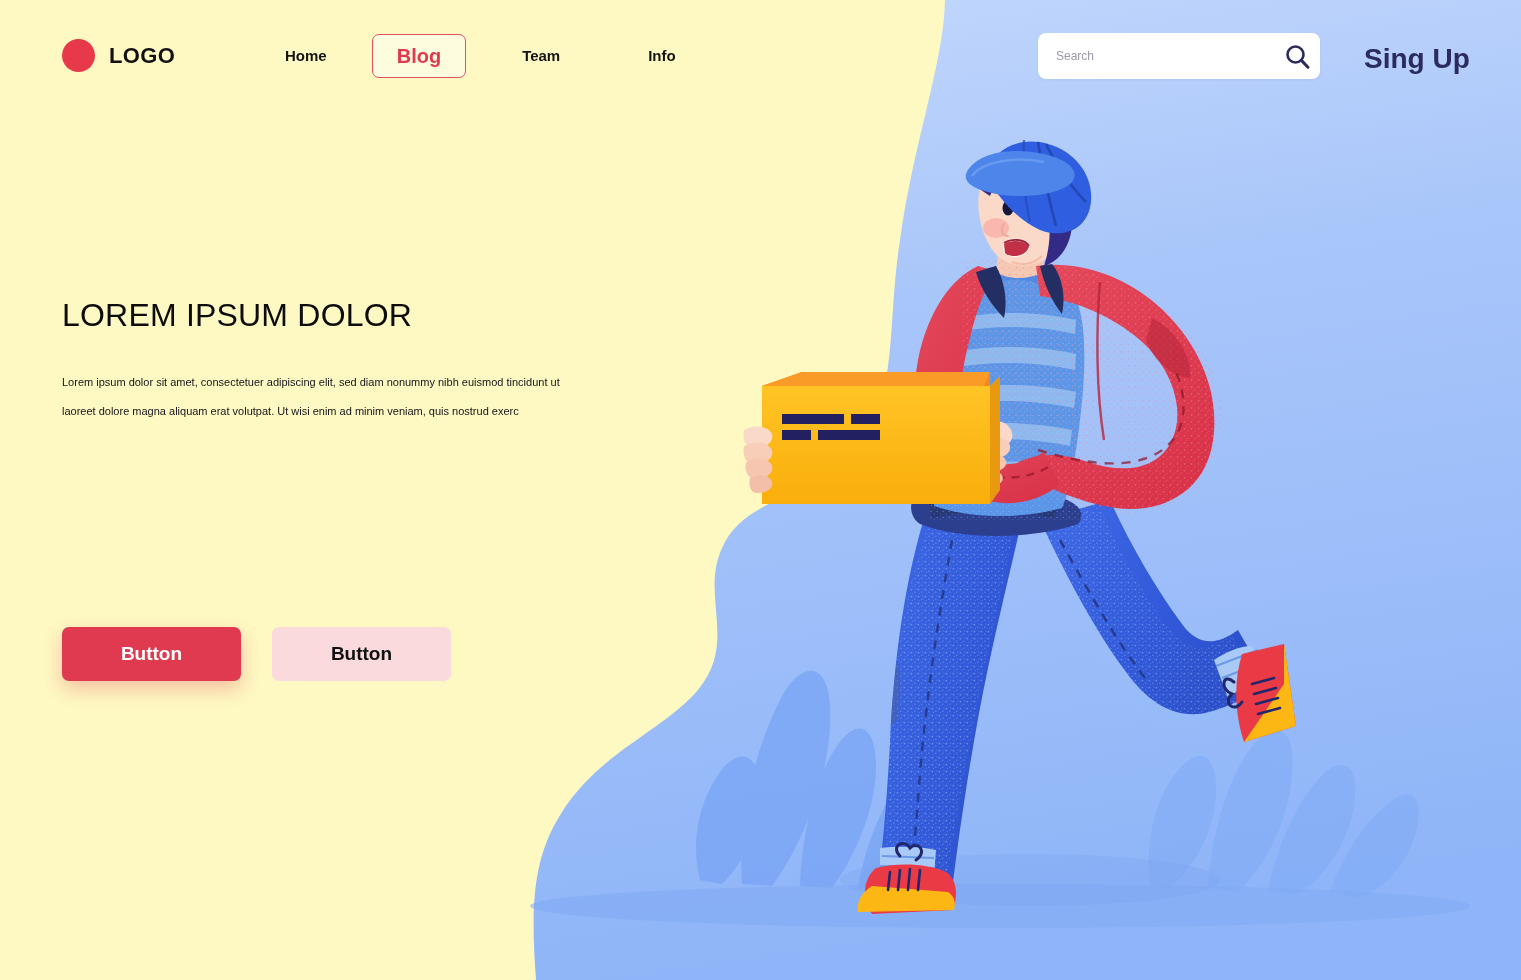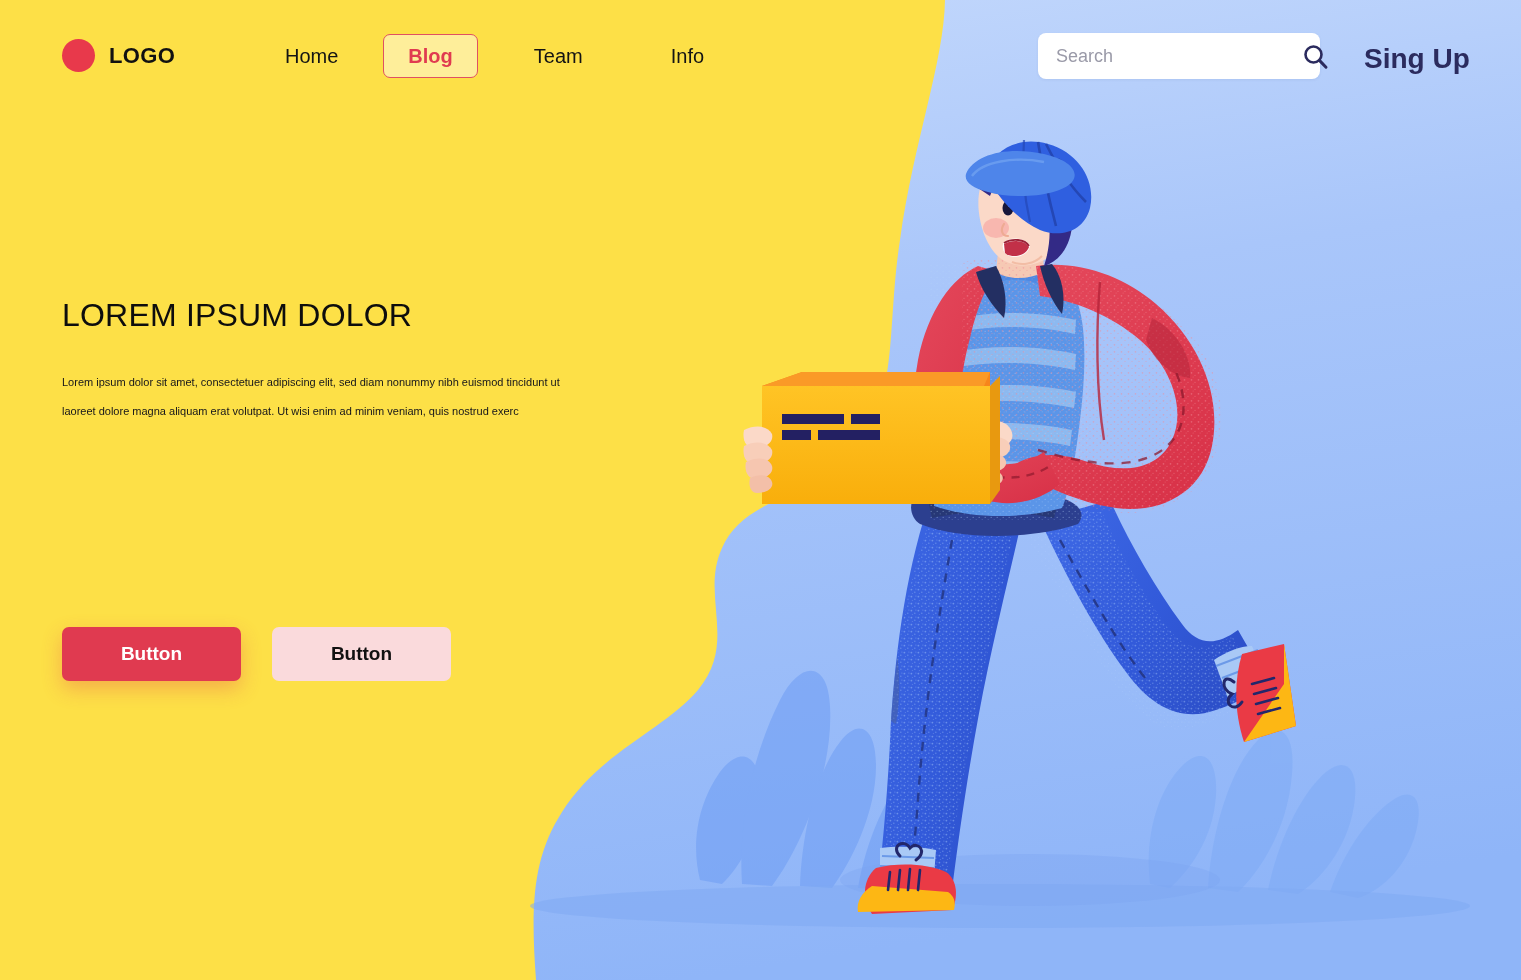--- a/index.html
+++ b/index.html
@@ -8,21 +8,21 @@
     height: 980px;
     overflow: hidden;
     background: #ffffff;
     font-family: "Liberation Sans", sans-serif;
   }
 
   #page {
     position: relative;
     width: 1521px;
     height: 980px;
-    background: #fde047;
+    background: #fef9c3;
     overflow: hidden;
   }
 
   
   #illustration {
     position: absolute;
     left: 0; top: 0;
     width: 1521px; height: 980px;
     pointer-events: none;
   }
@@ -60,22 +60,22 @@
   }
 
   #nav {
     position: absolute;
     left: 285px; top: 32px;
     display: flex;
     align-items: center;
     height: 48px;
   }
   .nav-item {
-    font-size: 20px;
-    font-weight: normal;
+    font-size: 15px;
+    font-weight: bold;
     color: #141414;
     line-height: 48px;
     padding: 0 0;
     cursor: pointer;
     white-space: nowrap;
   }
   #nav-home { margin-right: 45px; }
   #nav-team { margin-right: 88px; }
   .nav-pill {
     border: 1.5px solid #e05062;
@@ -99,21 +99,21 @@
     display: flex;
     align-items: center;
     box-shadow: 0 1px 3px rgba(40,50,110,0.07);
   }
   #search-input {
     flex: 1;
     border: none;
     outline: none;
     background: transparent;
     font-family: "Liberation Sans", sans-serif;
-    font-size: 18px;
+    font-size: 12px;
     color: #2b2b5e;
     padding: 0 14px 0 18px;
     height: 100%;
   }
   #search-input::placeholder { color: #9a9aa8; }
   #search-icon-btn {
     width: 46px; height: 46px;
     display: flex;
     align-items: center;
     justify-content: center;

